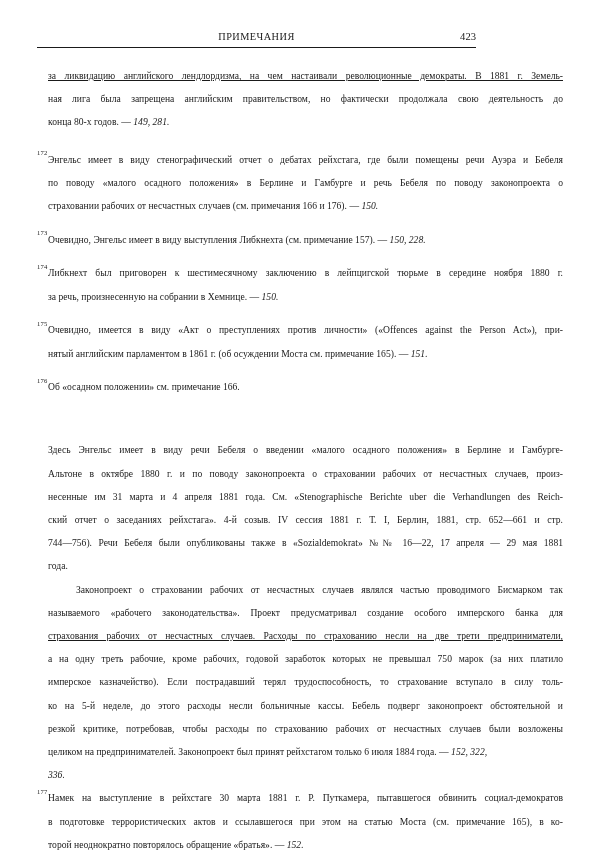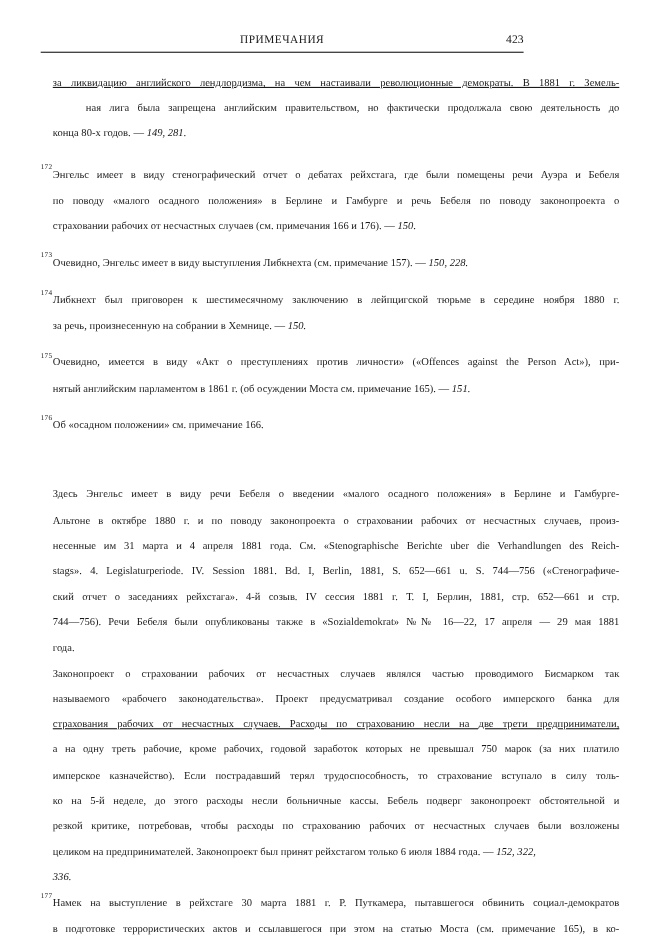--- a/index.html
+++ b/index.html
@@ -112,21 +112,21 @@
     <div class="rh-inner">
       <span class="rh-title">ПРИМЕЧАНИЯ</span>
       <span class="rh-folio">423</span>
     </div>
   </div>
 
   <div class="content">
 
     <div class="first-block">
       <p class="ln jf" style="white-space: nowrap; letter-spacing: 0px; word-spacing: 0px; text-decoration: underline;">за ликвидацию английского лендлордизма, на чем настаивали революционные демократы. В 1881 г. Земель-</p>
-      <p class="ln jf" style="white-space: nowrap; letter-spacing: 0px; word-spacing: 0px; margin-left: 30px;">ная лига была запрещена английским правительством, но фактически продолжала свою деятельность до</p>
+      <p class="ln jf" style="white-space: nowrap; letter-spacing: 0px; word-spacing: 0px;">ная лига была запрещена английским правительством, но фактически продолжала свою деятельность до</p>
       <p class="ln"><span>конца 80-х годов. — </span><em class="it">149, 281.</em></p>
     </div>
 
     <div class="note">
       <span class="note-num">172</span>
       <p class="ln jf" style="white-space: nowrap; letter-spacing: 0px; word-spacing: 0px;">Энгельс имеет в виду стенографический отчет о дебатах рейхстага, где были помещены речи Ауэра и Бебеля</p>
       <p class="ln jf" style="white-space: nowrap; letter-spacing: 0px; word-spacing: 0px;">по поводу «малого осадного положения» в Берлине и Гамбурге и речь Бебеля по поводу законопроекта о</p>
       <p class="ln"><span>страховании рабочих от несчастных случаев (см. примечания 166 и 176). — </span><em class="it">150.</em></p>
     </div>
 
@@ -149,28 +149,27 @@
 
     <div class="note">
       <span class="note-num">176</span>
       <p class="ln">Об «осадном положении» см. примечание 166.</p>
     </div>
 
     <div class="note cont-para">
       <p class="ln jf" style="white-space: nowrap; letter-spacing: 0px; word-spacing: 0px; margin-top: 40px;">Здесь Энгельс имеет в виду речи Бебеля о введении «малого осадного положения» в Берлине и Гамбурге-</p>
       <p class="ln jf" style="white-space: nowrap; letter-spacing: 0px; word-spacing: 0px;">Альтоне в октябре 1880 г. и по поводу законопроекта о страховании рабочих от несчастных случаев, произ-</p>
       <p class="ln jf lat" style="white-space: nowrap; letter-spacing: 0px; word-spacing: 0px;">несенные им 31 марта и 4 апреля 1881 года. См. «Stenographische Berichte uber die Verhandlungen des Reich-</p>
-      <p class="ln jf lat" style="white-space: nowrap; letter-spacing: 0px; word-spacing: 0px;">stags». 4. Legislaturperiode. IV. Session 1881. Bd. I, Berlin, 1881, S. 652—661 u. S. 744—756 («Стенографиче-</p>
       <p class="ln jf" style="white-space: nowrap; letter-spacing: 0px; word-spacing: 0px;">ский отчет о заседаниях рейхстага». 4-й созыв. IV сессия 1881 г. Т. I, Берлин, 1881, стр. 652—661 и стр.</p>
       <p class="ln jf" style="white-space: nowrap; letter-spacing: 0px; word-spacing: 0px;">744—756). Речи Бебеля были опубликованы также в «Sozialdemokrat» №№ 16—22, 17 апреля — 29 мая 1881</p>
       <p class="ln">года.</p>
     </div>
 
     <div class="note cont-para">
-      <p class="ln jf" style="white-space: nowrap; letter-spacing: 0px; word-spacing: 0px;">Законопроект о страховании рабочих от несчастных случаев являлся частью проводимого Бисмарком так</p>
+      <p class="ln jf" style="white-space: nowrap; letter-spacing: 0px; word-spacing: 0px; margin-left: 28px;">Законопроект о страховании рабочих от несчастных случаев являлся частью проводимого Бисмарком так</p>
       <p class="ln jf" style="white-space: nowrap; letter-spacing: 0px; word-spacing: 0px;">называемого «рабочего законодательства». Проект предусматривал создание особого имперского банка для</p>
       <p class="ln jf" style="white-space: nowrap; letter-spacing: 0px; word-spacing: 0px; text-decoration: underline;">страхования рабочих от несчастных случаев. Расходы по страхованию несли на две трети предприниматели,</p>
       <p class="ln jf" style="white-space: nowrap; letter-spacing: 0px; word-spacing: 0px;">а на одну треть рабочие, кроме рабочих, годовой заработок которых не превышал 750 марок (за них платило</p>
       <p class="ln jf" style="white-space: nowrap; letter-spacing: 0px; word-spacing: 0px;">имперское казначейство). Если пострадавший терял трудоспособность, то страхование вступало в силу толь-</p>
       <p class="ln jf" style="white-space: nowrap; letter-spacing: 0px; word-spacing: 0px;">ко на 5-й неделе, до этого расходы несли больничные кассы. Бебель подверг законопроект обстоятельной и</p>
       <p class="ln jf" style="white-space: nowrap; letter-spacing: 0px; word-spacing: 0px;">резкой критике, потребовав, чтобы расходы по страхованию рабочих от несчастных случаев были возложены</p>
       <p class="ln"><span>целиком на предпринимателей. Законопроект был принят рейхстагом только 6 июля 1884 года. — </span><em class="it">152, 322,</em></p>
       <p class="ln"><em class="it">336.</em></p>
     </div>
 

